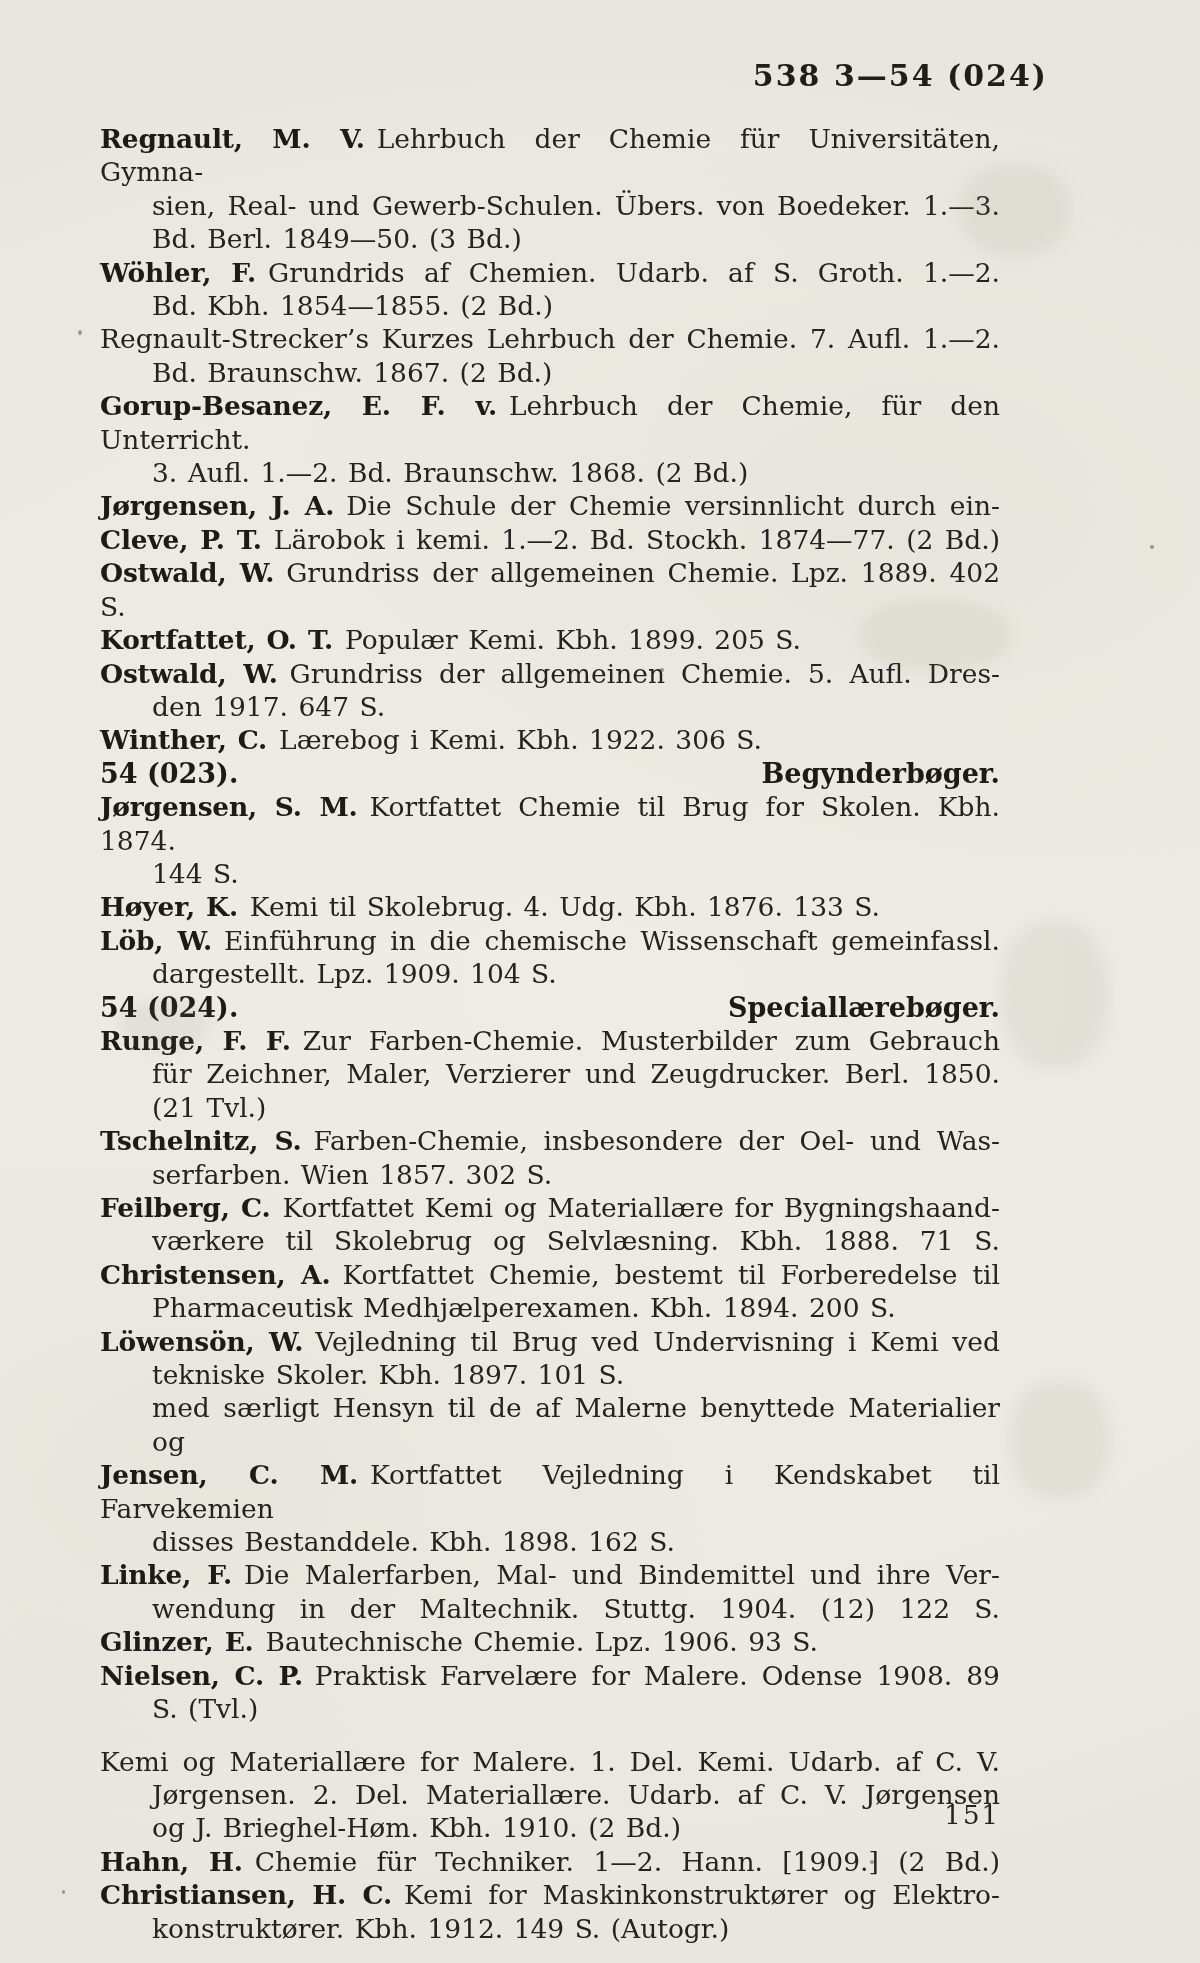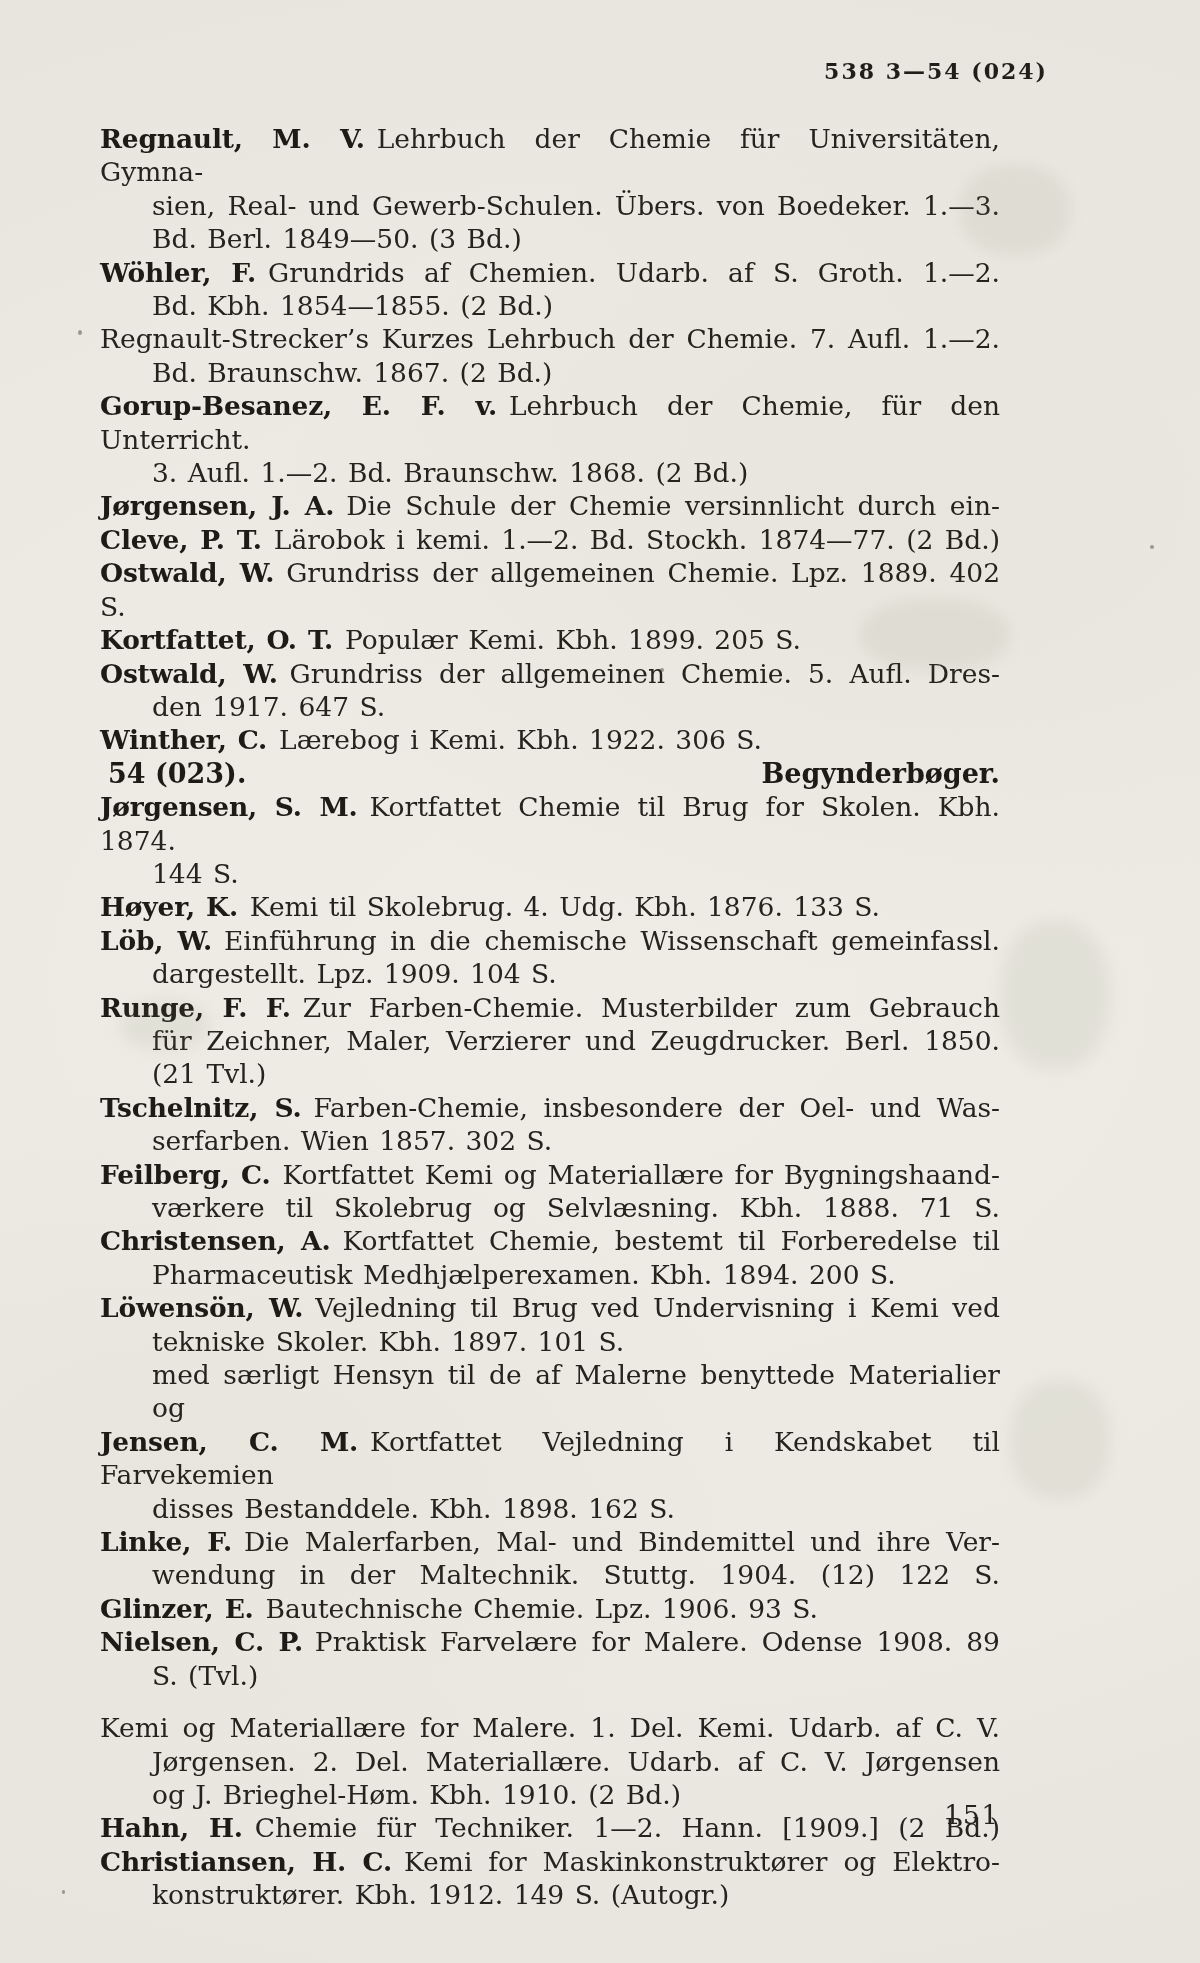--- a/index.html
+++ b/index.html
@@ -23,21 +23,21 @@
       radial-gradient(1400px 1000px at 50% 50%, #efece6 0%, #ece9e2 70%, #e8e5de 100%);
     overflow: hidden;
   }
   .page-header {
     position: absolute;
     top: 58px;
     left: 100px;
     right: 152px;
     text-align: right;
     font-weight: bold;
-    font-size: 22px;
+    font-size: 30px;
     letter-spacing: 2px;
     color: #211e19;
   }
   .bib {
     position: absolute;
     top: 122px;
     left: 100px;
     width: 900px;
   }
   .line {
@@ -62,21 +62,20 @@
   .entry.gap {
     margin-top: 19px;
   }
   .heading {
     display: flex;
     justify-content: space-between;
     font-weight: bold;
     font-size: 27px;
     line-height: 33.4px;
     color: #1e1b16;
-    margin-left: 8px;
   }
   .page-num {
     position: absolute;
     top: 1800px;
     left: 100px;
     width: 900px;
     text-align: right;
     font-size: 26px;
     letter-spacing: 2px;
   }
@@ -147,20 +146,24 @@
       <div class="entry">
         <div class="line just"><span class="author">Jørgensen, S. M.</span>Kortfattet Chemie til Brug for Skolen.  Kbh. 1874.</div>
         <div class="line cont">144 S.</div>
       </div>
       <div class="entry">
         <div class="line"><span class="author">Høyer, K.</span>Kemi til Skolebrug.  4. Udg.  Kbh. 1876.  133 S.</div>
       </div>
       <div class="entry">
         <div class="line just"><span class="author">Löb, W.</span>Einführung in die chemische Wissenschaft gemeinfassl.</div>
         <div class="line cont">dargestellt.  Lpz. 1909.  104 S.</div>
+      </div>
+      <div class="heading">
+        <span>54 (024).</span>
+        <span>Speciallærebøger.</span>
       </div>
       <div class="entry">
         <div class="line just"><span class="author">Runge, F. F.</span>Zur Farben-Chemie.  Musterbilder zum Gebrauch</div>
         <div class="line cont just">für Zeichner, Maler, Verzierer und Zeugdrucker.  Berl. 1850.</div>
         <div class="line cont">(21 Tvl.)</div>
       </div>
       <div class="entry">
         <div class="line just"><span class="author">Tschelnitz, S.</span>Farben-Chemie, insbesondere der Oel- und Was-</div>
         <div class="line cont">serfarben.  Wien 1857.  302 S.</div>
       </div>

